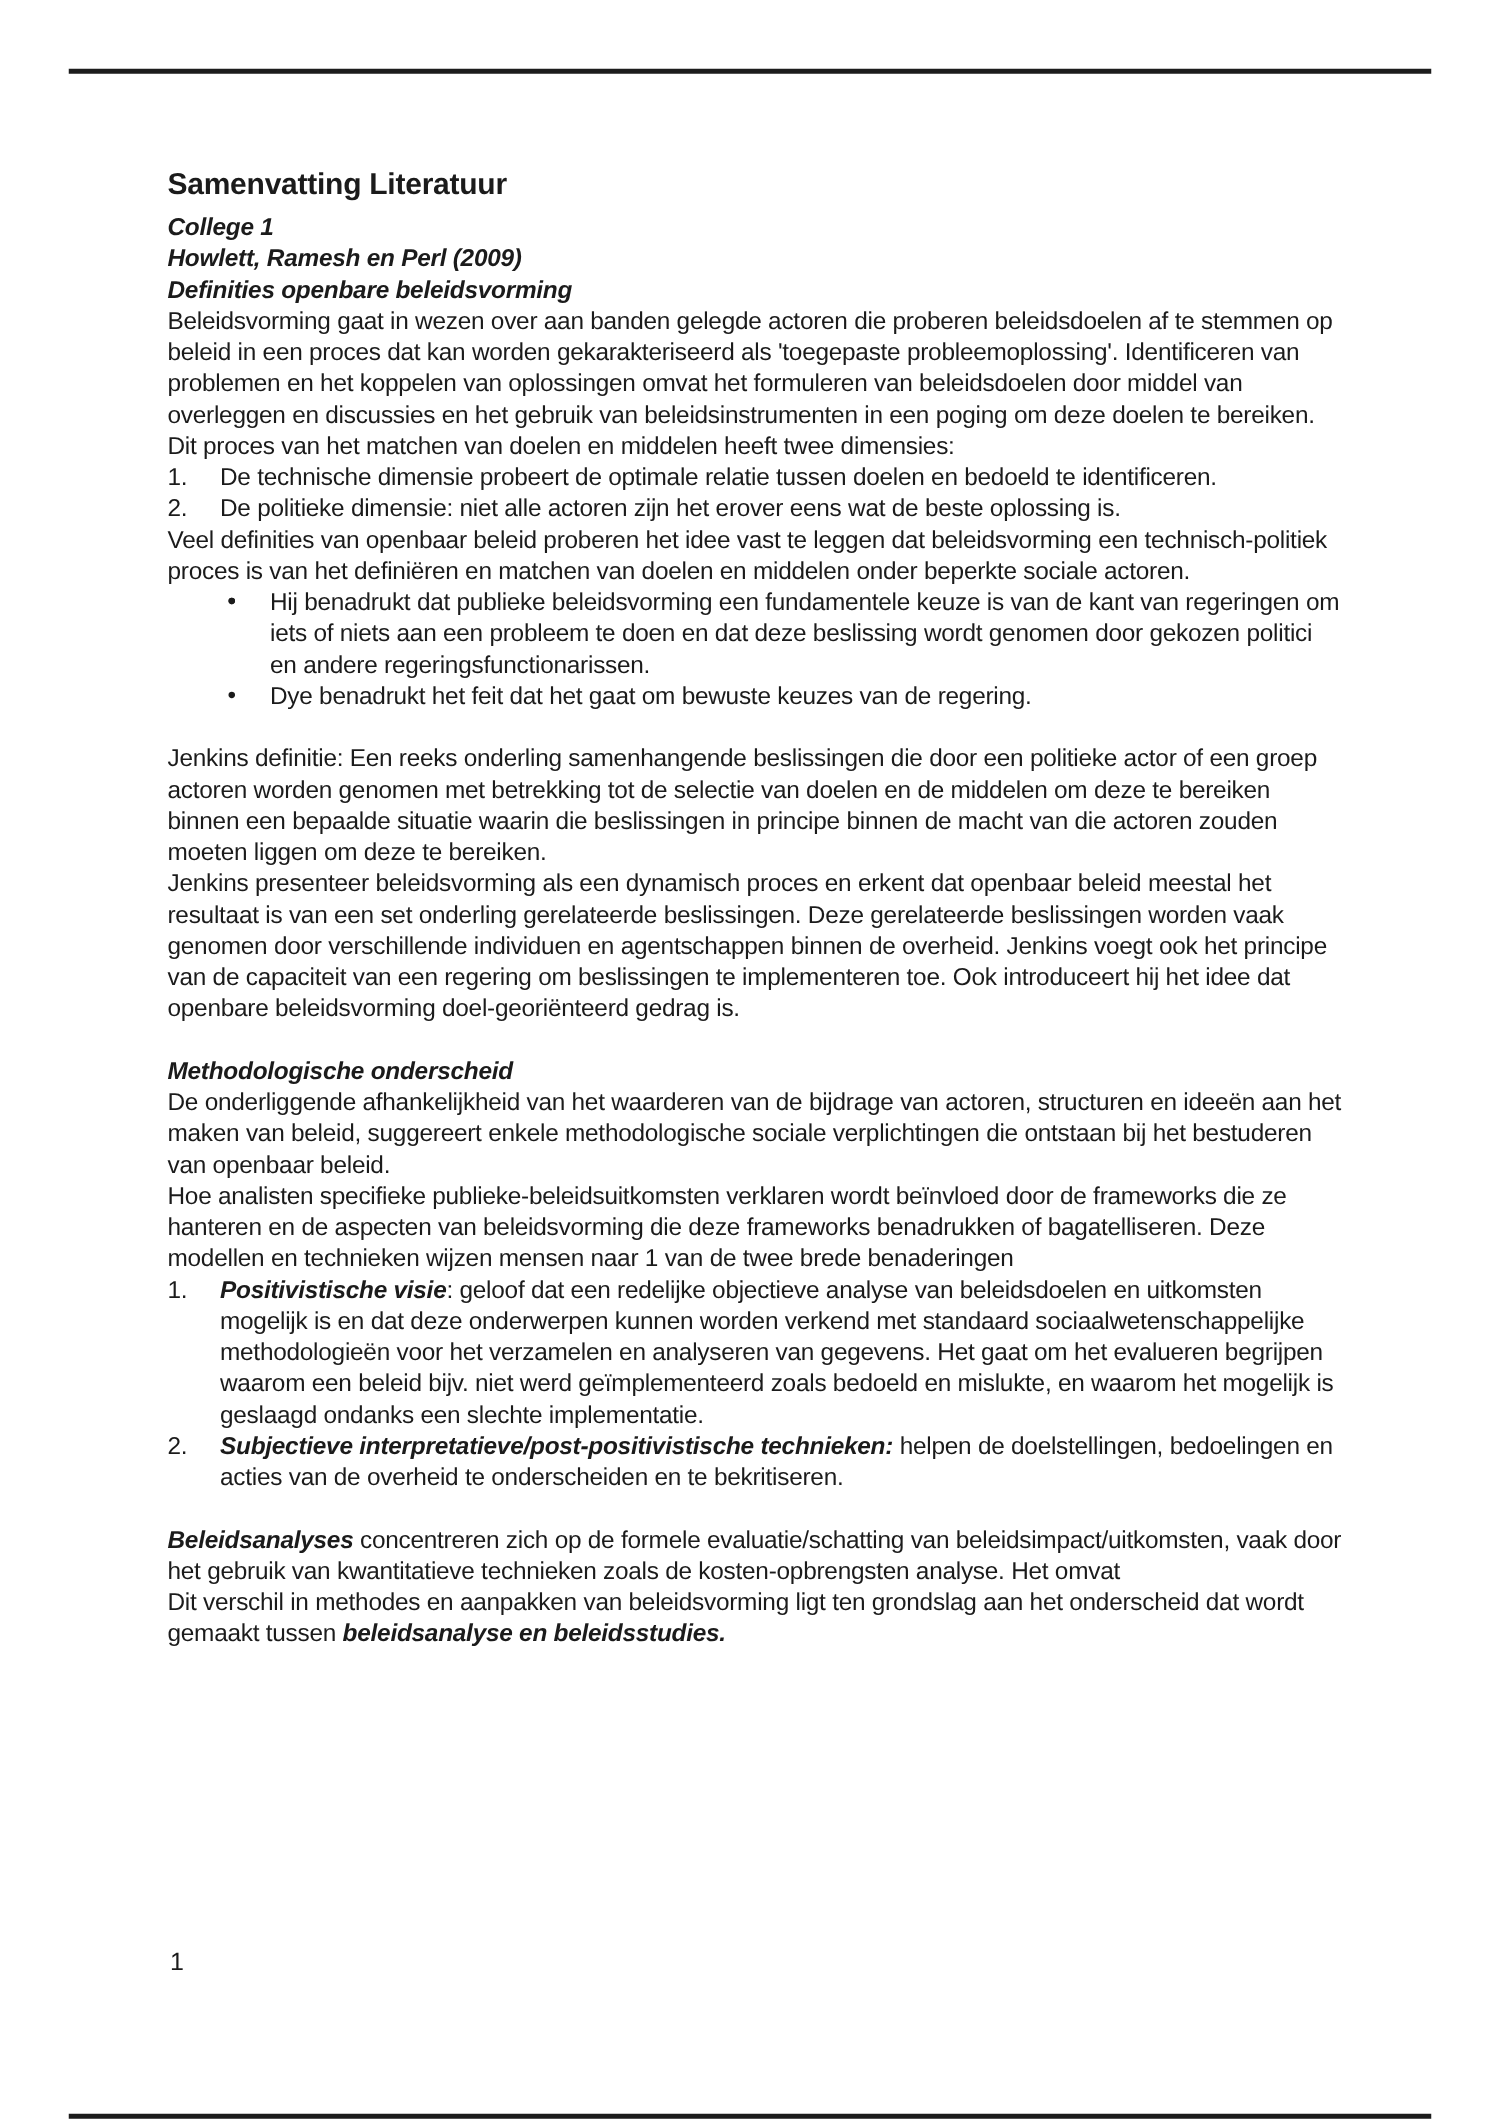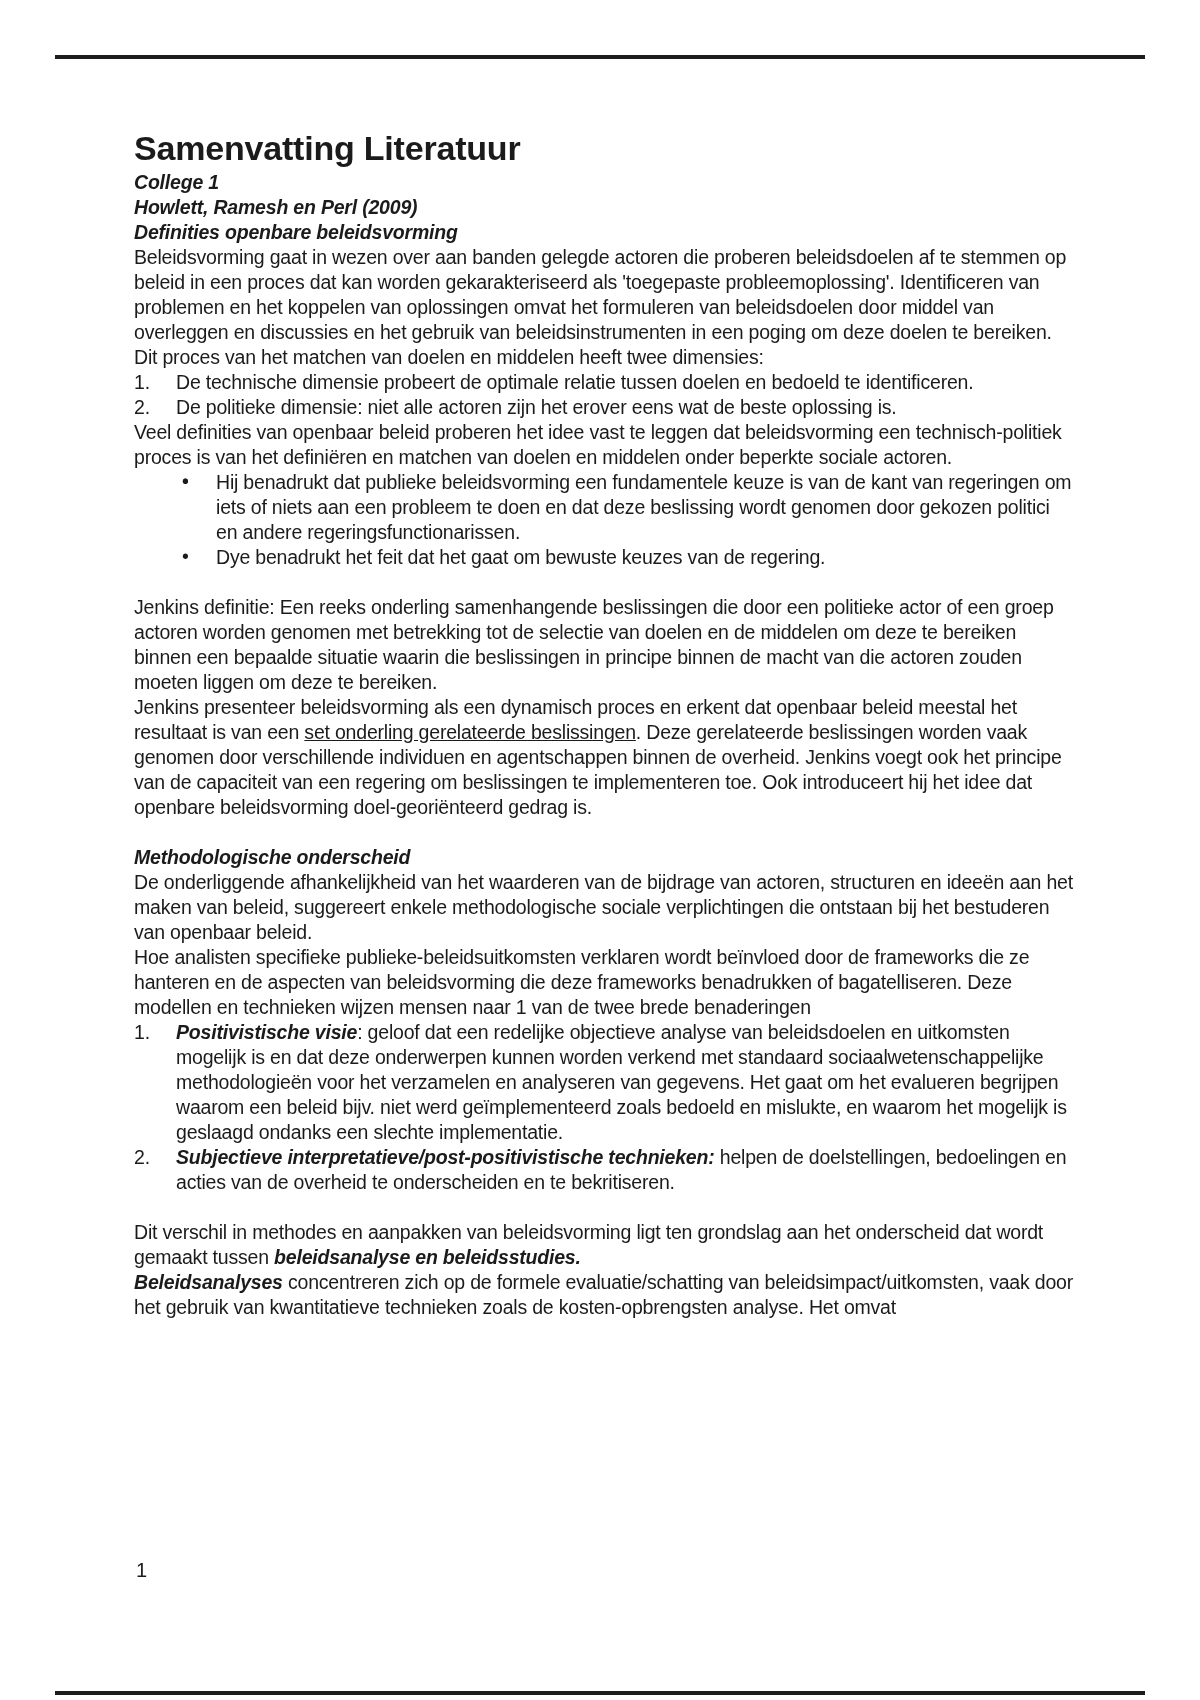--- a/index.html
+++ b/index.html
@@ -28,28 +28,28 @@
   .content {
     position: absolute;
     left: 134px;
     top: 130px;
     width: 942px;
     font-size: 19.5px;
     line-height: 25px;
     letter-spacing: -0.2px;
   }
   .title {
-    font-size: 34px;
+    font-size: 24px;
     line-height: 36px;
     font-weight: bold;
     margin: 0 0 4px 0;
   }
   p { margin: 0; }
   .bold { font-weight: bold; font-style: italic; }
-  .underline { text-decoration: underline; }
+  .underline { }
   .spacer { height: 25px; }
   .numitem {
     position: relative;
     padding-left: 42px;
   }
   .numitem > .marker {
     position: absolute;
     left: 0;
     top: 0;
   }
@@ -130,23 +130,23 @@
       <span class="marker">1.</span>
       <span class="bold">Positivistische visie</span><span>: geloof dat een redelijke objectieve analyse van beleidsdoelen en uitkomsten mogelijk is en dat deze onderwerpen kunnen worden verkend met standaard sociaalwetenschappelijke methodologieën voor het verzamelen en analyseren van gegevens. Het gaat om het evalueren begrijpen waarom een beleid bijv. niet werd geïmplementeerd zoals bedoeld en mislukte, en waarom het mogelijk is geslaagd ondanks een slechte implementatie.</span>
     </div>
     <div class="numitem">
       <span class="marker">2.</span>
       <span class="bold">Subjectieve interpretatieve/post-positivistische technieken:</span><span> helpen de doelstellingen, bedoelingen en acties van de overheid te onderscheiden en te bekritiseren.</span>
     </div>
 
     <div class="spacer"></div>
 
+    <p><span class="bold">Beleidsanalyses</span><span> concentreren zich op de formele evaluatie/schatting van beleidsimpact/uitkomsten, vaak door het gebruik van kwantitatieve technieken zoals de kosten-opbrengsten analyse. Het omvat</span></p>
+
     <p><span>Dit verschil in methodes en aanpakken van beleidsvorming ligt ten grondslag aan het onderscheid dat wordt gemaakt tussen </span><span class="bold">beleidsanalyse en beleidsstudies.</span></p>
-
-    <p><span class="bold">Beleidsanalyses</span><span> concentreren zich op de formele evaluatie/schatting van beleidsimpact/uitkomsten, vaak door het gebruik van kwantitatieve technieken zoals de kosten-opbrengsten analyse. Het omvat</span></p>
 
   </div>
 
   <div class="footer-pagenum">1</div>
 
   <div class="rule rule-bottom"></div>
 
 </div>
 
 </body></html>

